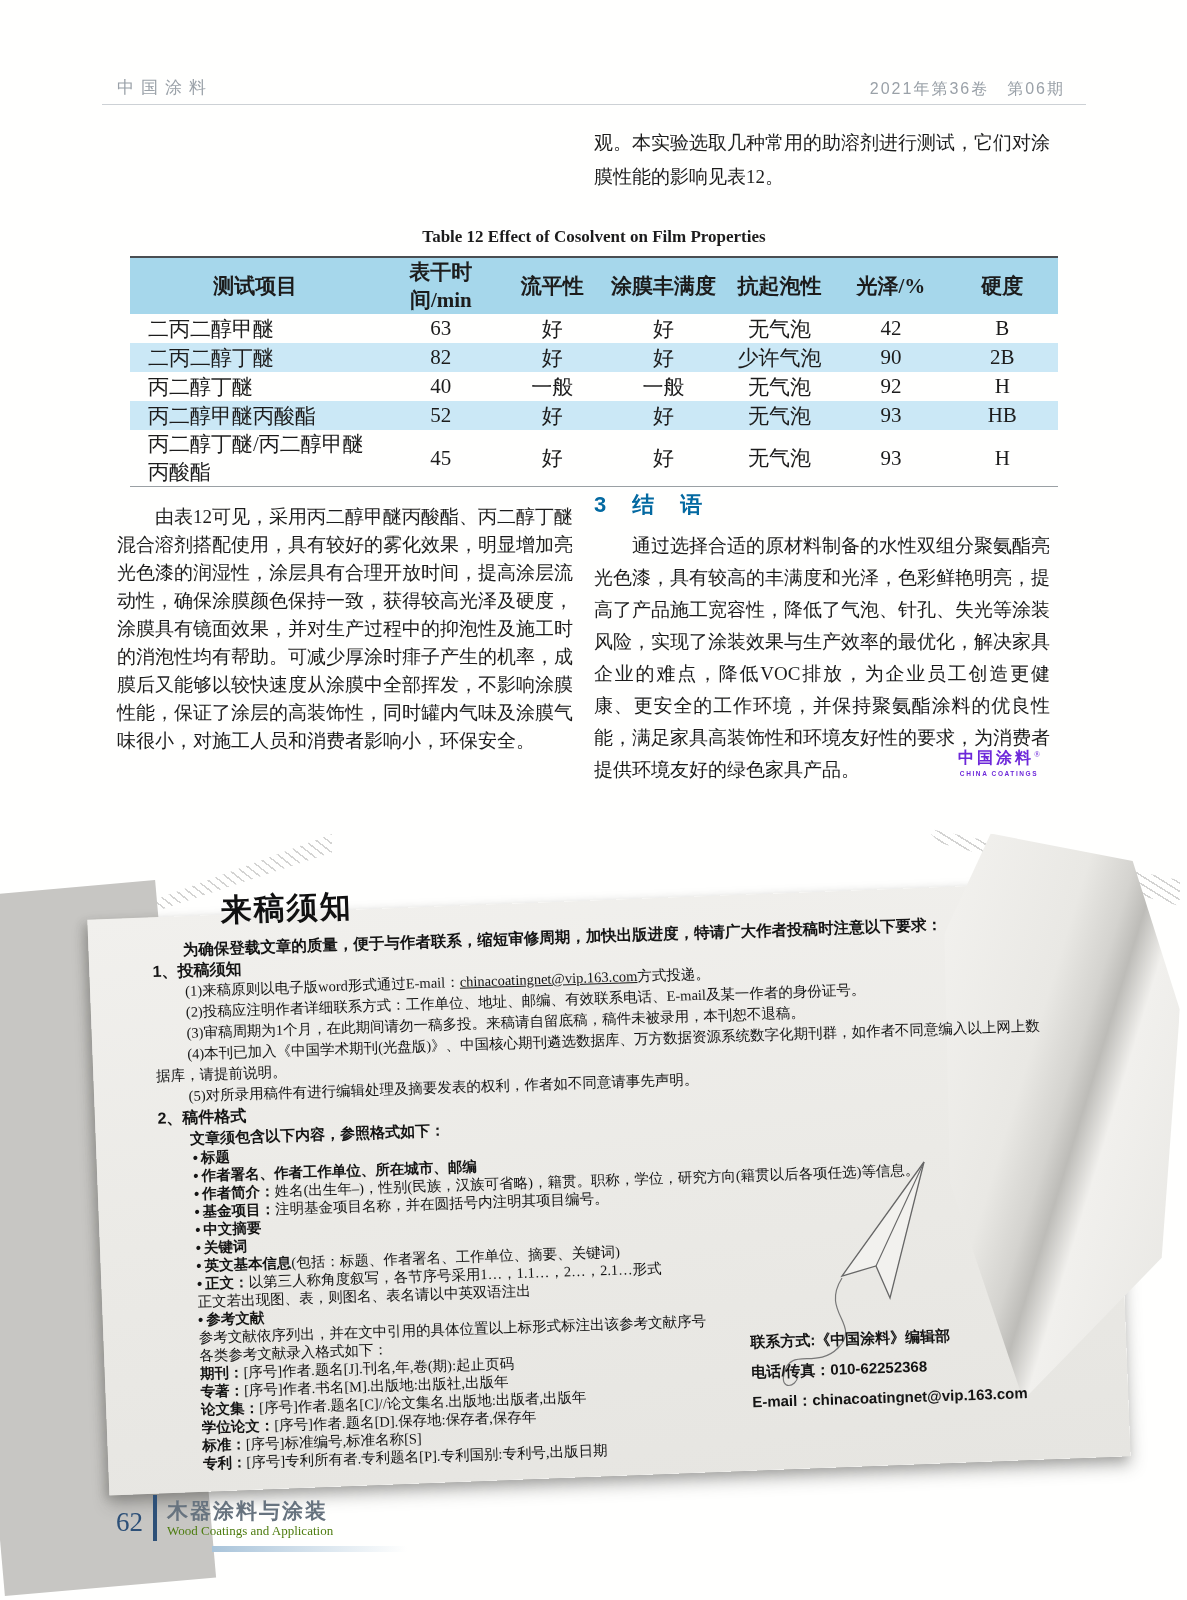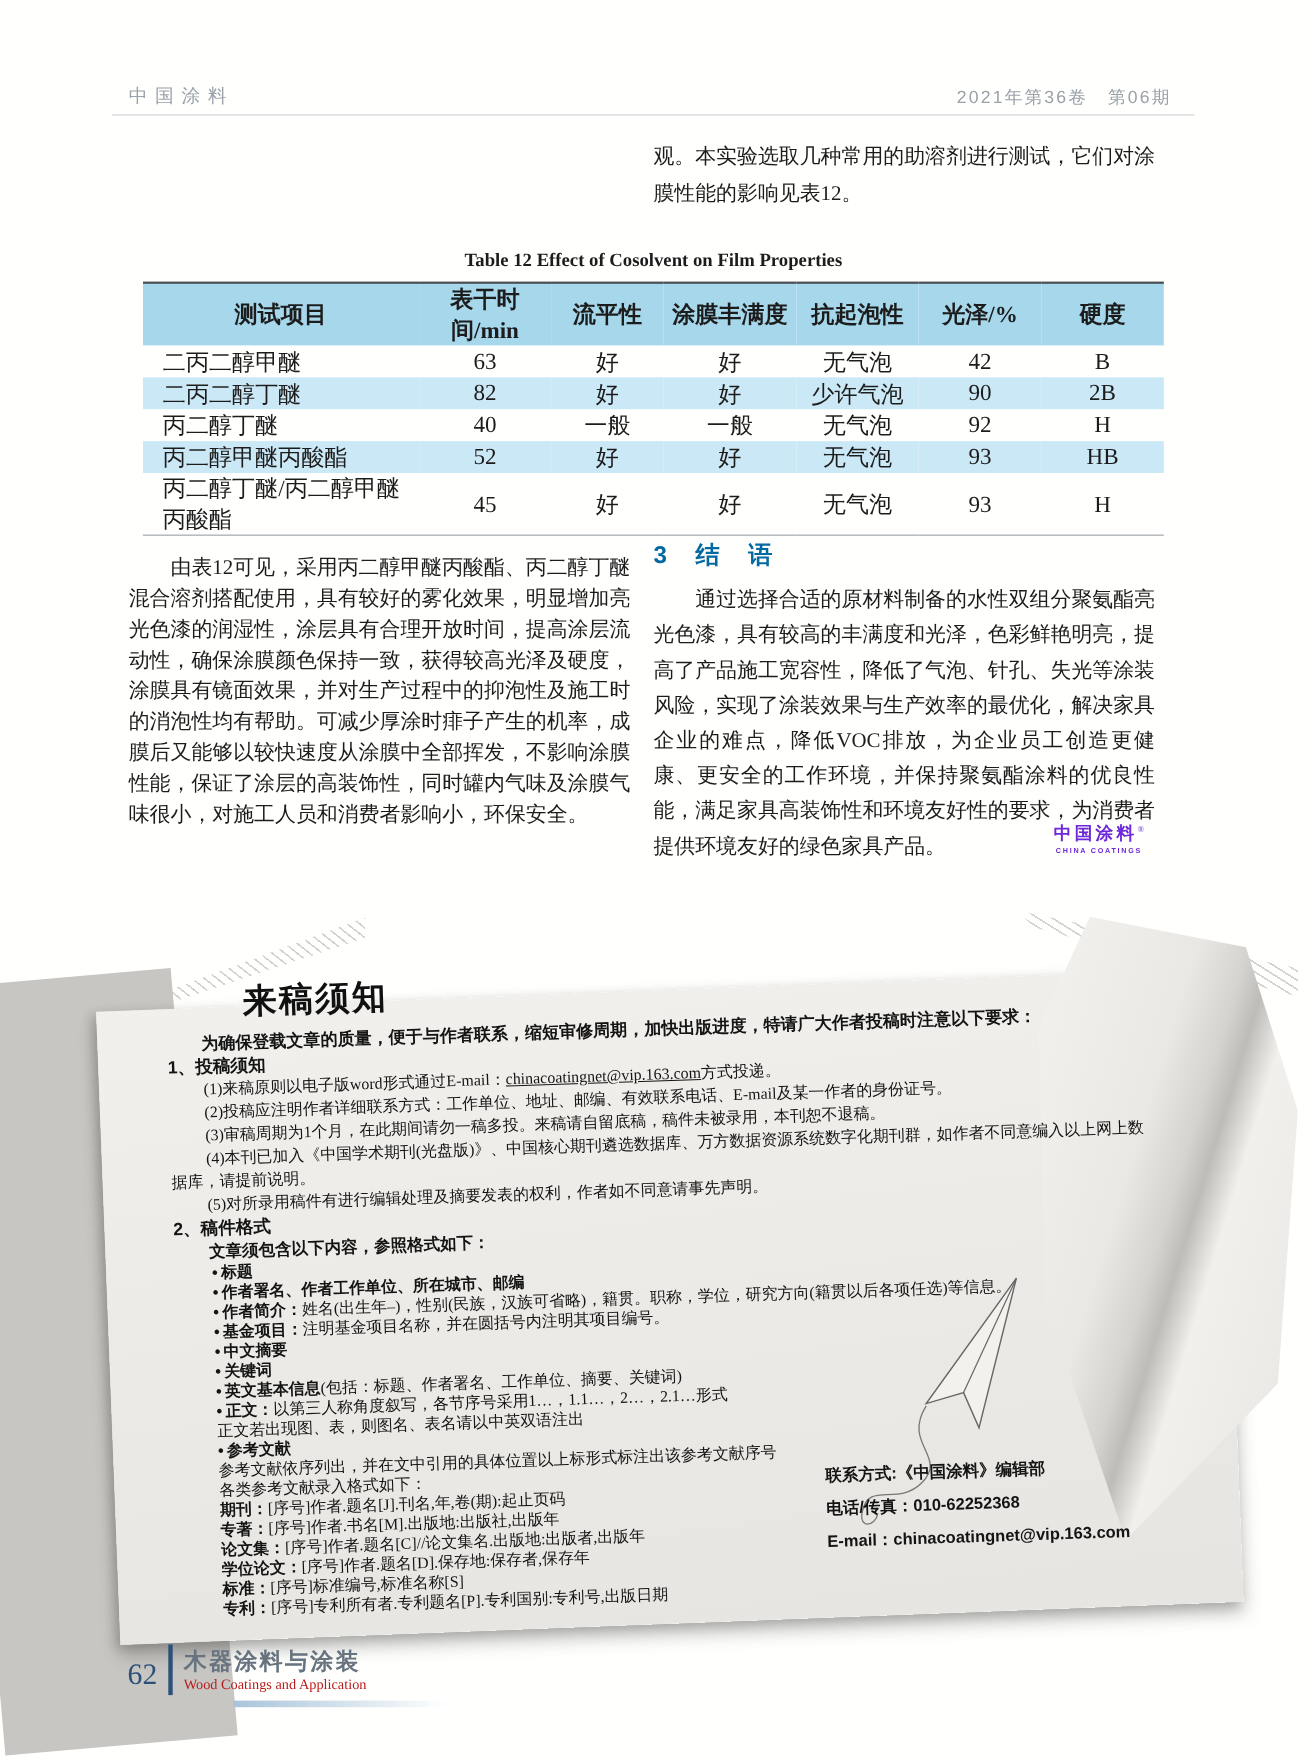--- a/index.html
+++ b/index.html
@@ -74,21 +74,21 @@
   .contact{position:absolute;left:585px;top:455px;font-family:"Liberation Sans",sans-serif;
            font-weight:bold;font-size:15px;line-height:30px;color:#141414;}
   .plane-svg{position:absolute;left:700px;top:300px;}
 
   
   .footer{position:absolute;left:116px;top:1495px;display:flex;align-items:center;}
   .f-page{font-size:27px;color:#2d5078;margin-right:10px;margin-top:8px;}
   .f-bar{width:4px;height:46px;background:#2d5078;margin-right:10px;}
   .f-zh{font-family:"Liberation Sans",sans-serif;font-weight:bold;font-size:21px;color:#67737f;
         letter-spacing:2px;line-height:25px;}
-  .f-en{font-size:13px;color:#b91c1c;}
+  .f-en{font-size:13px;color:#4d7c0f;}
   .f-strip{position:absolute;left:212px;top:1546px;width:195px;height:6px;
            background:linear-gradient(90deg,#a9c4da,rgba(255,255,255,0));}
 </style>
 </head>
 <body>
 
 <div class="page">
 
   <div class="hdr-journal">中国涂料</div>
   <div class="hdr-issue">2021年第36卷　第06期</div>

